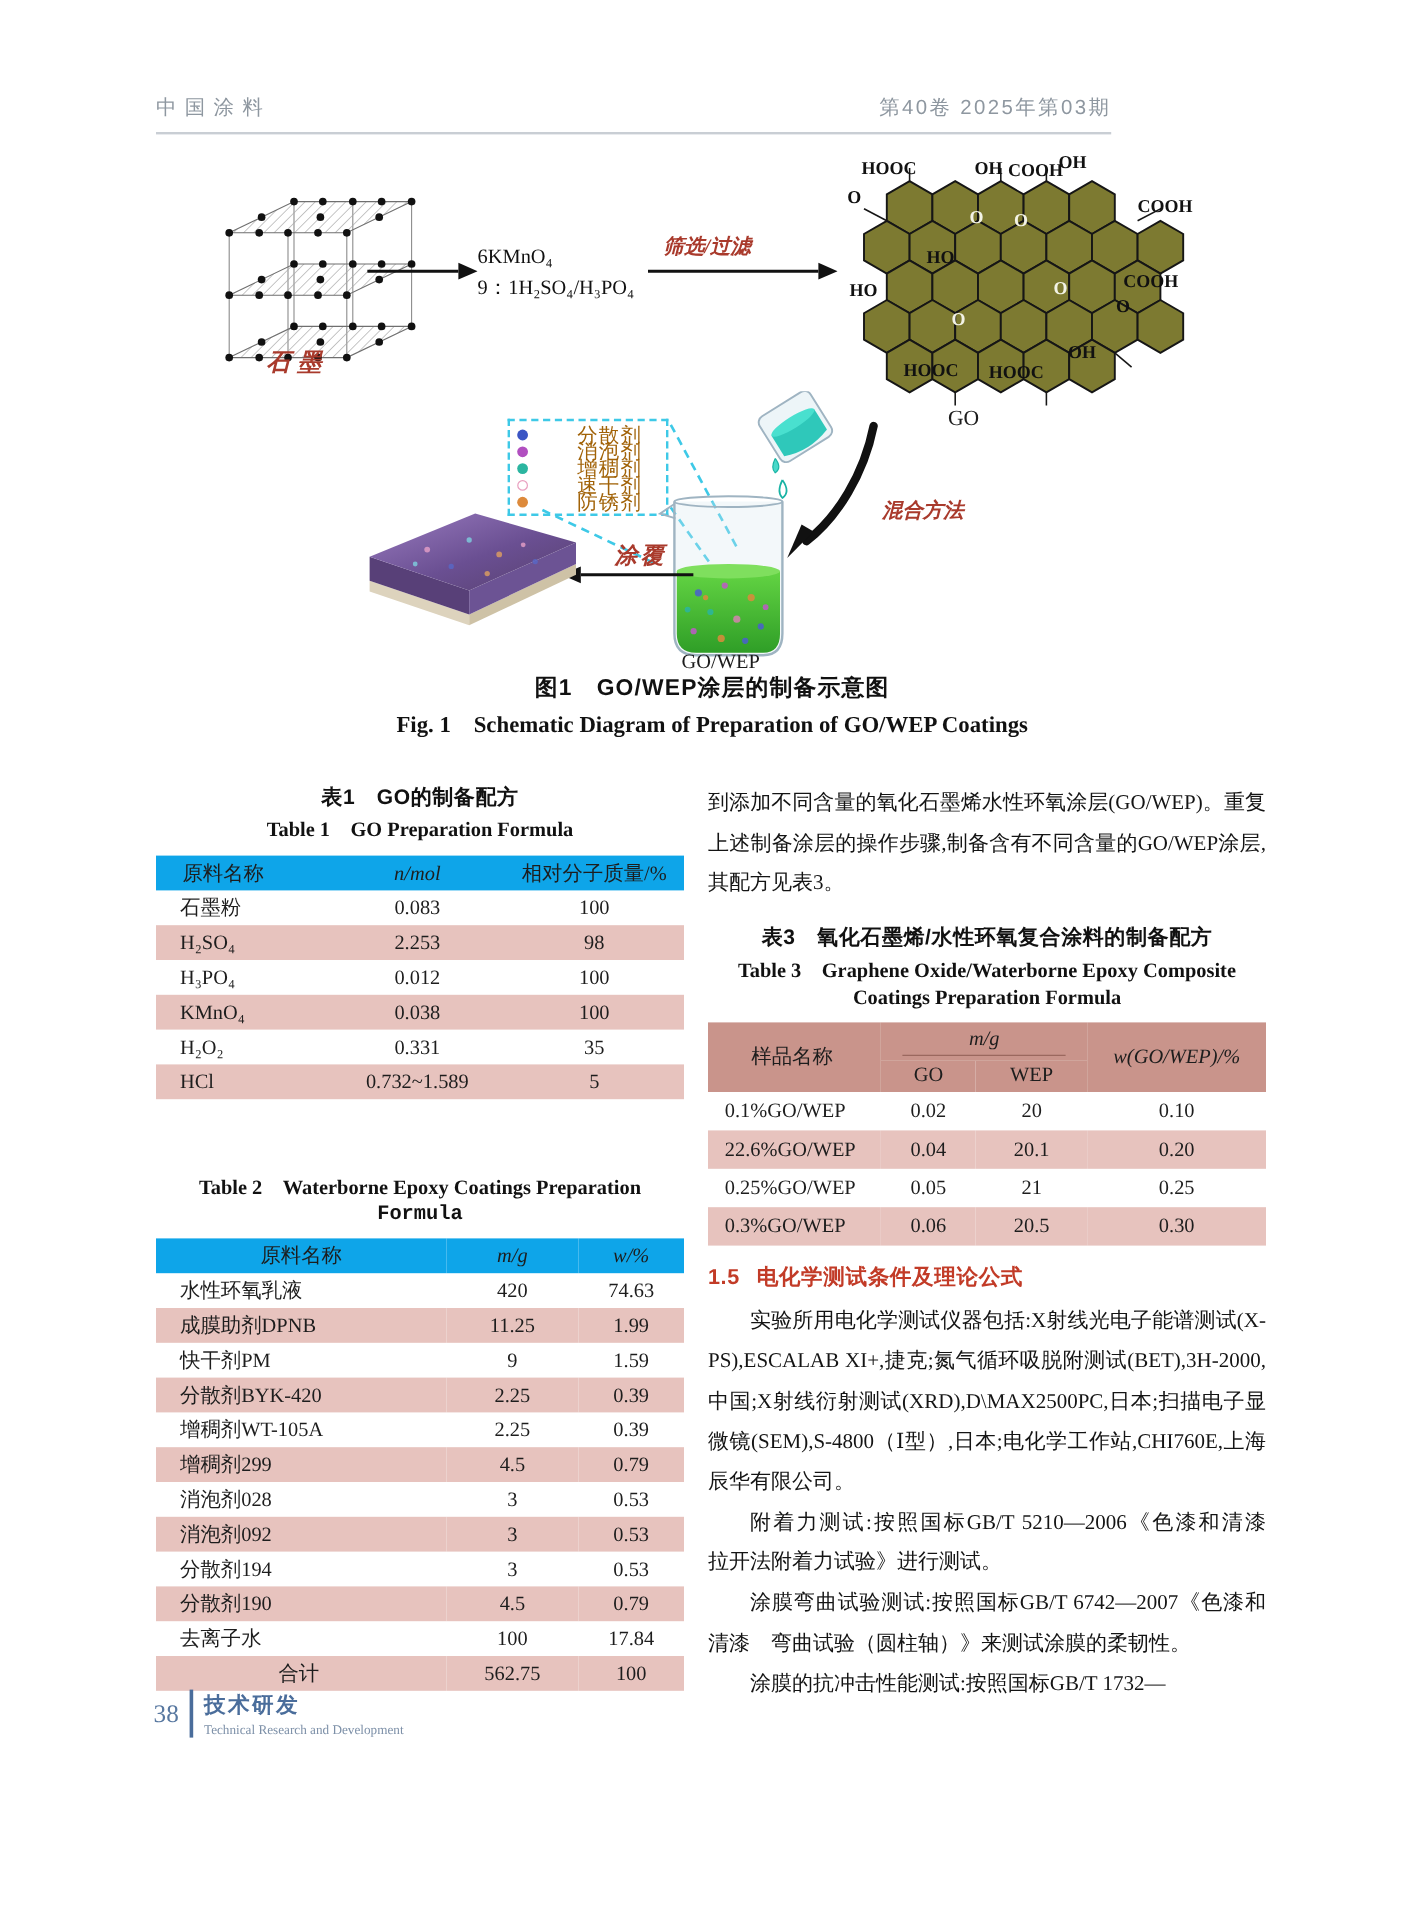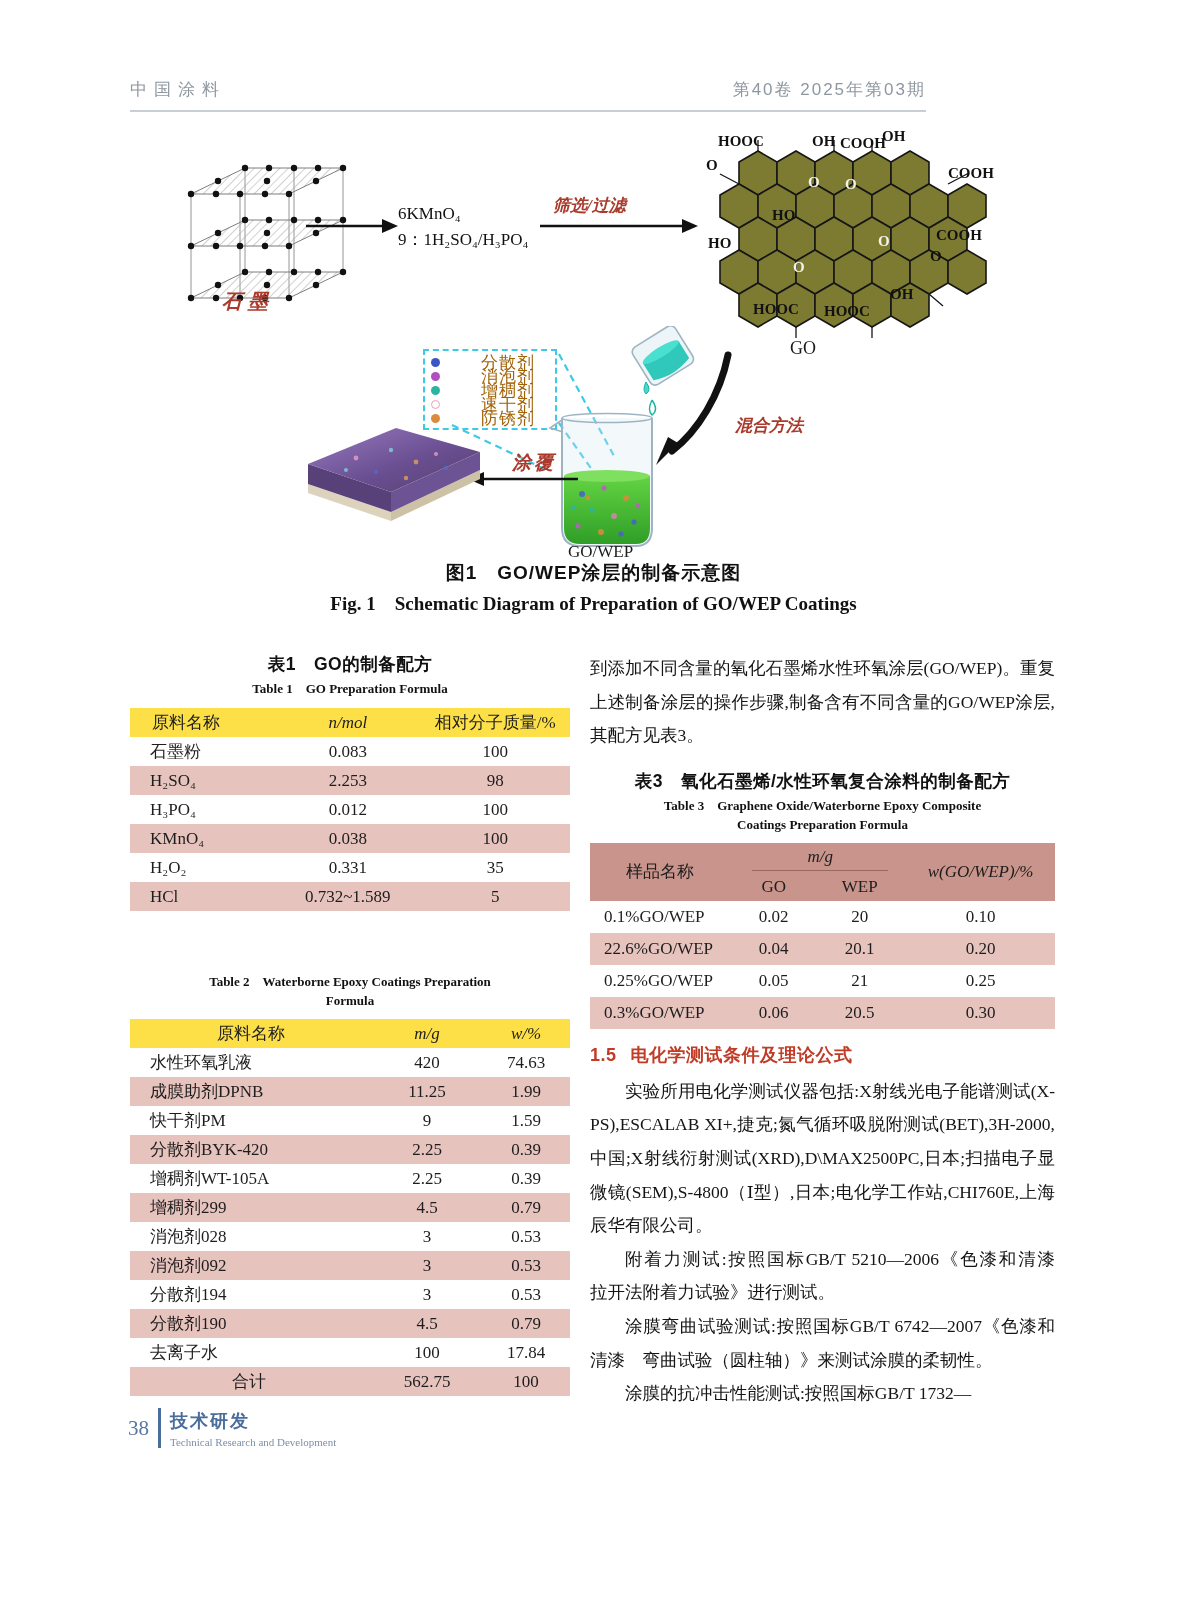--- a/index.html
+++ b/index.html
@@ -38,25 +38,25 @@
             font-family:"Liberation Sans","DejaVu Sans",sans-serif; }
   .cap-en { font-size:19px; font-weight:bold; color:#111; margin-top:5px; }
 
   
   .col { position:absolute; top:652px; }
   .col-left  { left:130px; width:440px; }
   .col-right { left:590px; width:465px; }
 
   .tcap-cn { text-align:center; font-size:17.5px; font-weight:bold; letter-spacing:.5px;
              font-family:"Liberation Sans","DejaVu Sans",sans-serif; color:#111; }
-  .tcap-en { text-align:center; font-size:13px; font-weight:bold; color:#111; margin-top:4px; }
+  .tcap-en { text-align:center; font-size:17px; font-weight:bold; color:#111; margin-top:4px; }
 
   table.paper { width:100%; border-collapse:collapse; margin-top:10px; font-size:17px; color:#1d1d1d; }
   table.paper th, table.paper td { height:29px; font-weight:normal; text-align:center; padding:1px 4px; }
-  table.paper thead th { background:#fde047; }
+  table.paper thead th { background:#0ea5e9; }
   table.paper tbody tr:nth-child(even) td { background:#e7c3be; }
   table.t1 td:first-child, table.t2 td:first-child { text-align:left; padding-left:20px; }
   table.t1 th:first-child { text-align:left; padding-left:22px; }
   table.t1 col.c1{width:33%;} table.t1 col.c2{width:33%;} table.t1 col.c3{width:34%;}
   table.t2 col.c1{width:55%;} table.t2 col.c2{width:25%;} table.t2 col.c3{width:20%;}
   table.t2 td.total { text-align:center; padding-left:0; }
   .ital { font-style:italic; }
   table.t3 { font-size:17px; }
   table.t3 th, table.t3 td { height:32px; }
   table.t3 col.c1{width:31%;} table.t3 col.c2{width:17%;} table.t3 col.c3{width:20%;} table.t3 col.c4{width:32%;}
@@ -397,21 +397,21 @@
             <td>HCl</td>
             <td>0.732~1.589</td>
             <td>5</td>
           </tr>
       </tbody>
     </table>
 
     <div style="height:58px;"></div>
 
     <div class="tcap-en">Table 2　Waterborne Epoxy Coatings Preparation</div>
-    <div class="tcap-en" style="margin-top:2px;">Formula</div>
+    <div class="tcap-en" style="margin-top:2px;font-family:Liberation Mono, monospace;">Formula</div>
     <table class="paper t2">
       <colgroup>
           <col class="c1">
           <col class="c2">
           <col class="c3">
         </colgroup>
       <thead>
           <tr>
         <th style="text-align:center;">原料名称</th>
         <th class="ital">m/g</th>

